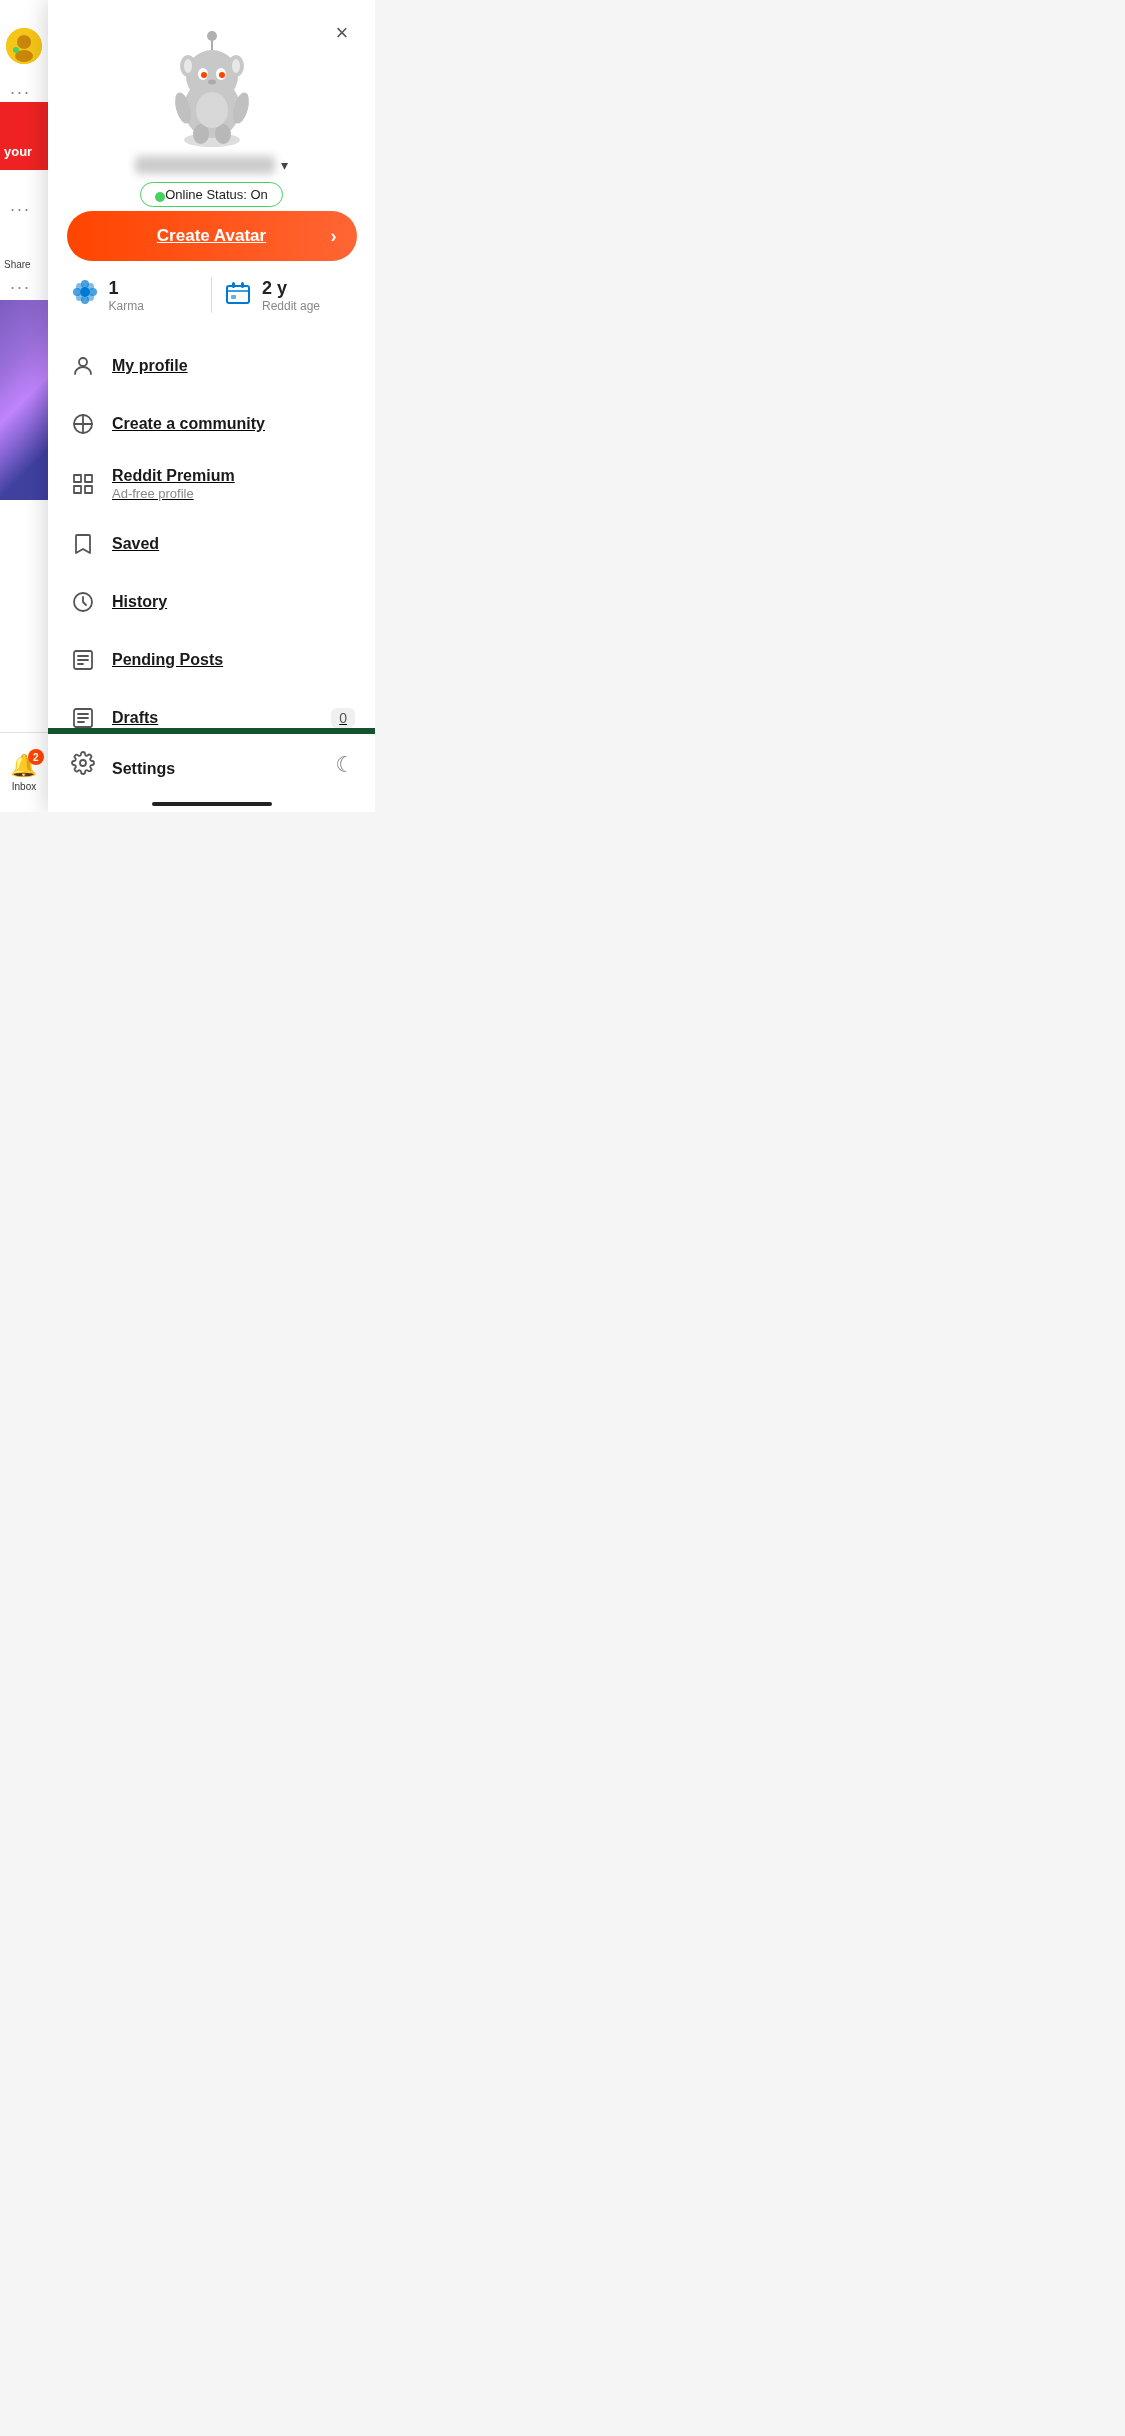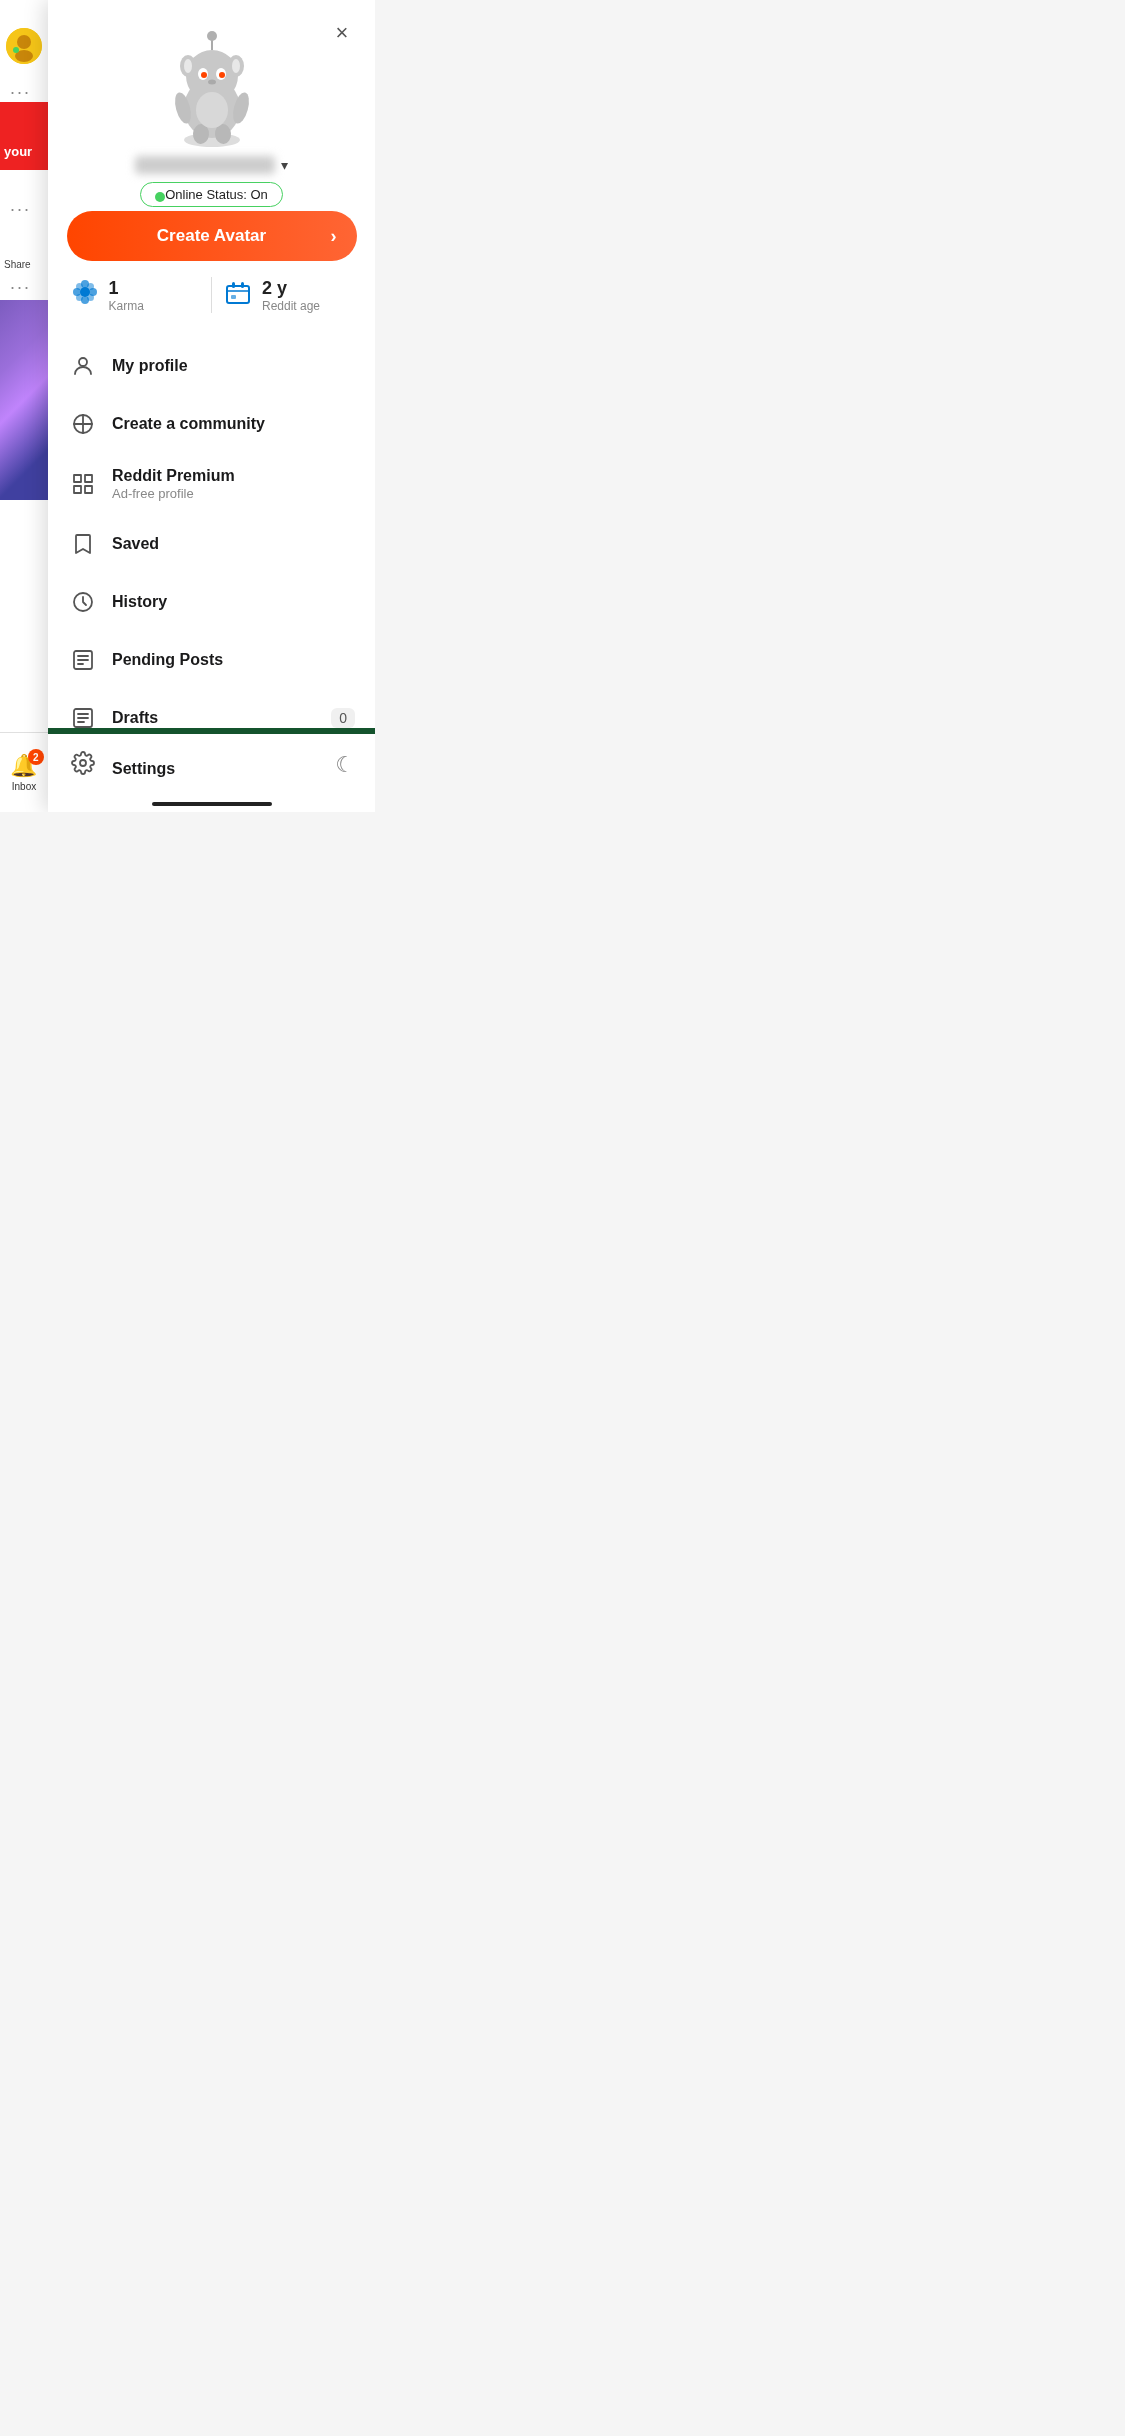--- a/index.html
+++ b/index.html
@@ -258,20 +258,21 @@
       gap: 8px;
       cursor: pointer;
       margin-bottom: 16px;
       position: relative;
     }
 
     .create-avatar-text {
       color: #fff;
       font-size: 17px;
       font-weight: 700;
+      text-decoration: underline;
     }
 
     .create-avatar-arrow {
       position: absolute;
       right: 20px;
       color: #fff;
       font-size: 18px;
       font-weight: 700;
     }
 
@@ -316,20 +317,21 @@
       width: 1px;
       height: 36px;
       background: #ddd;
       margin: 0 12px;
     }
 
     
     .menu-list {
       width: 100%;
       padding: 0 0 80px 0;
+      text-decoration: underline;
     }
 
     .menu-item {
       display: flex;
       align-items: center;
       padding: 14px 20px;
       cursor: pointer;
       position: relative;
     }
 

